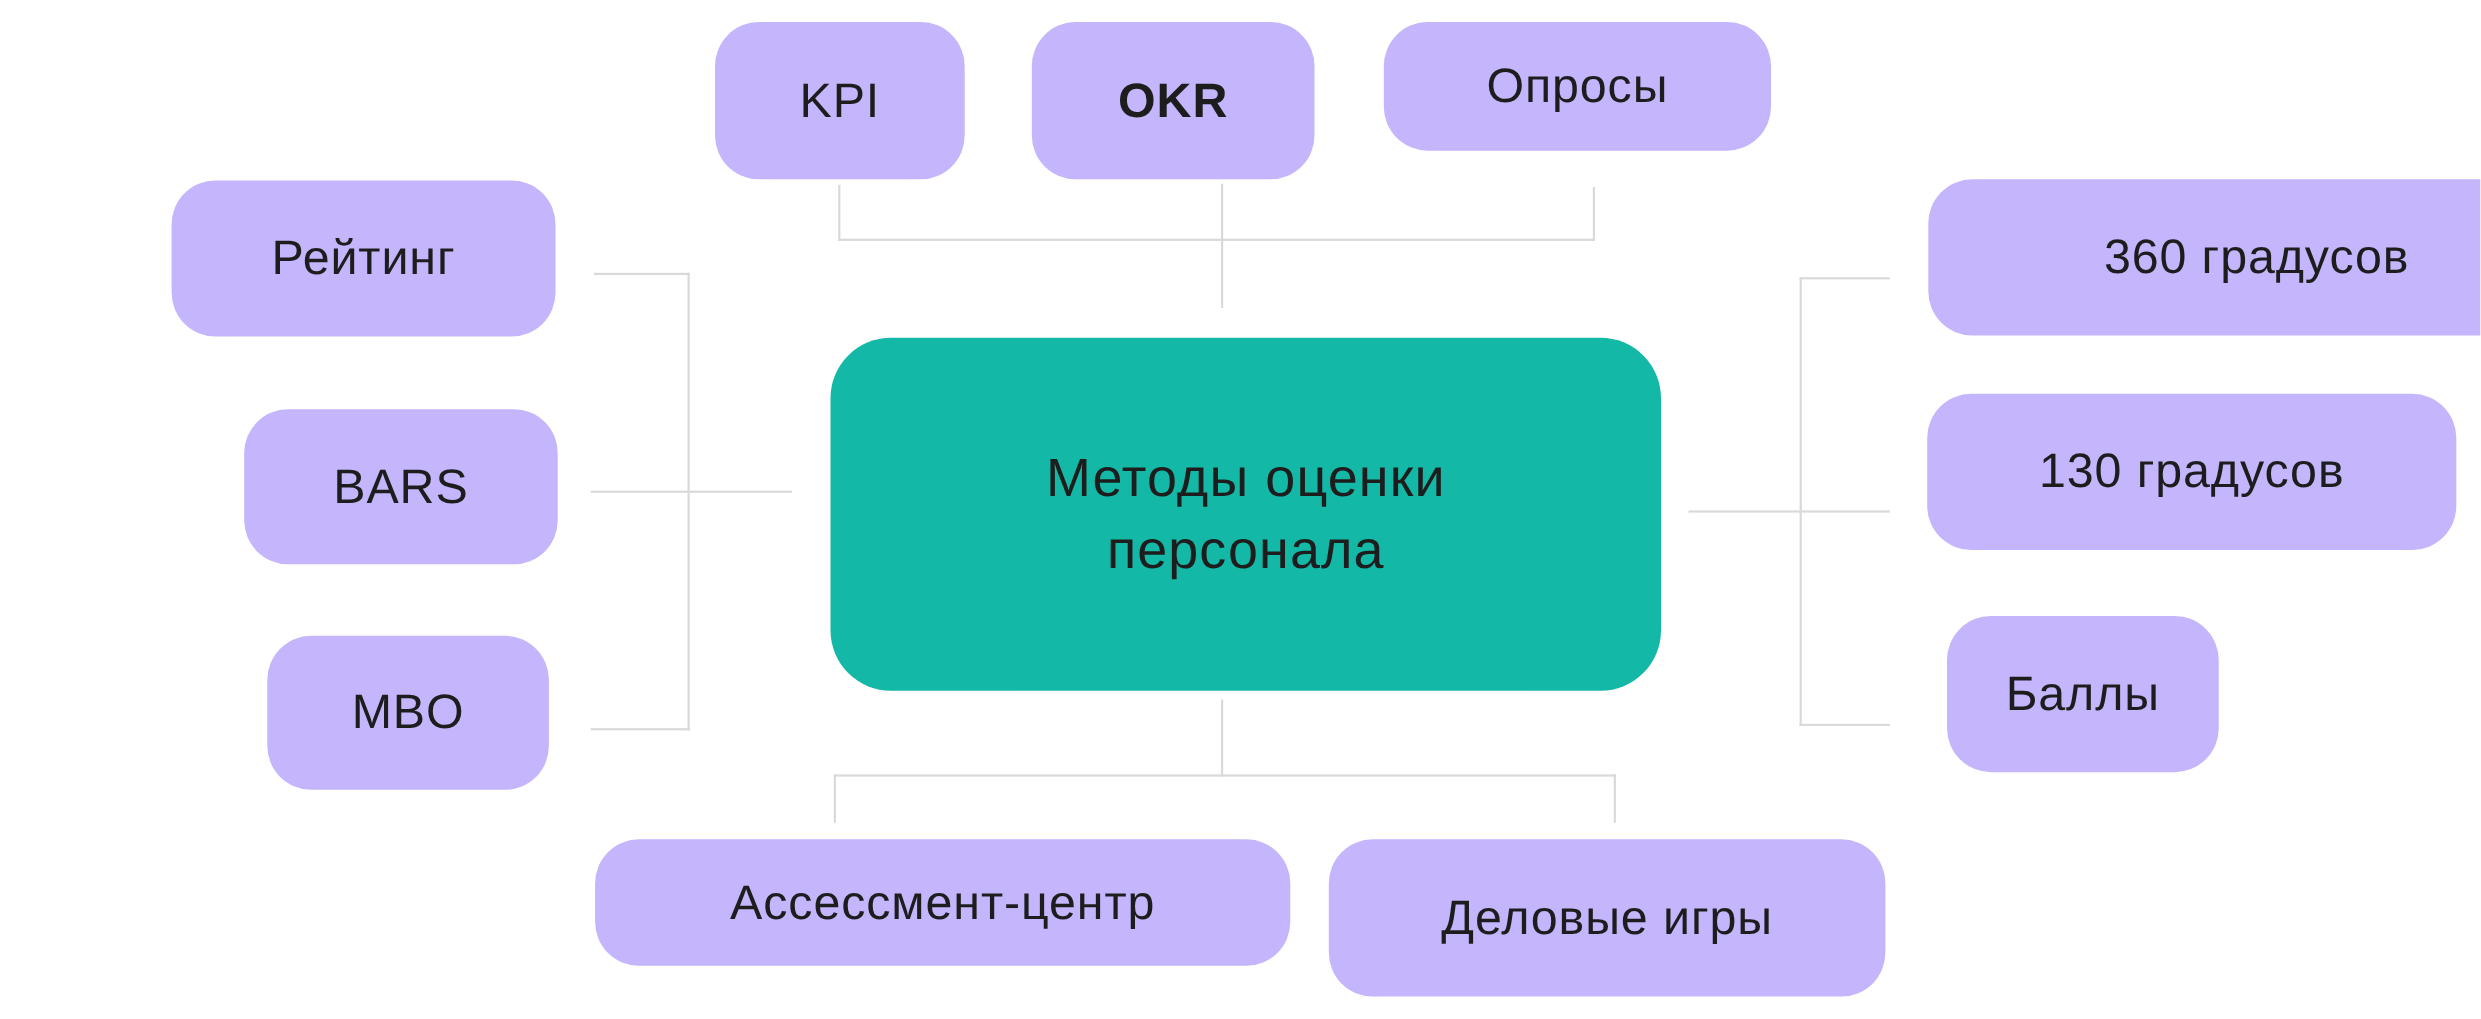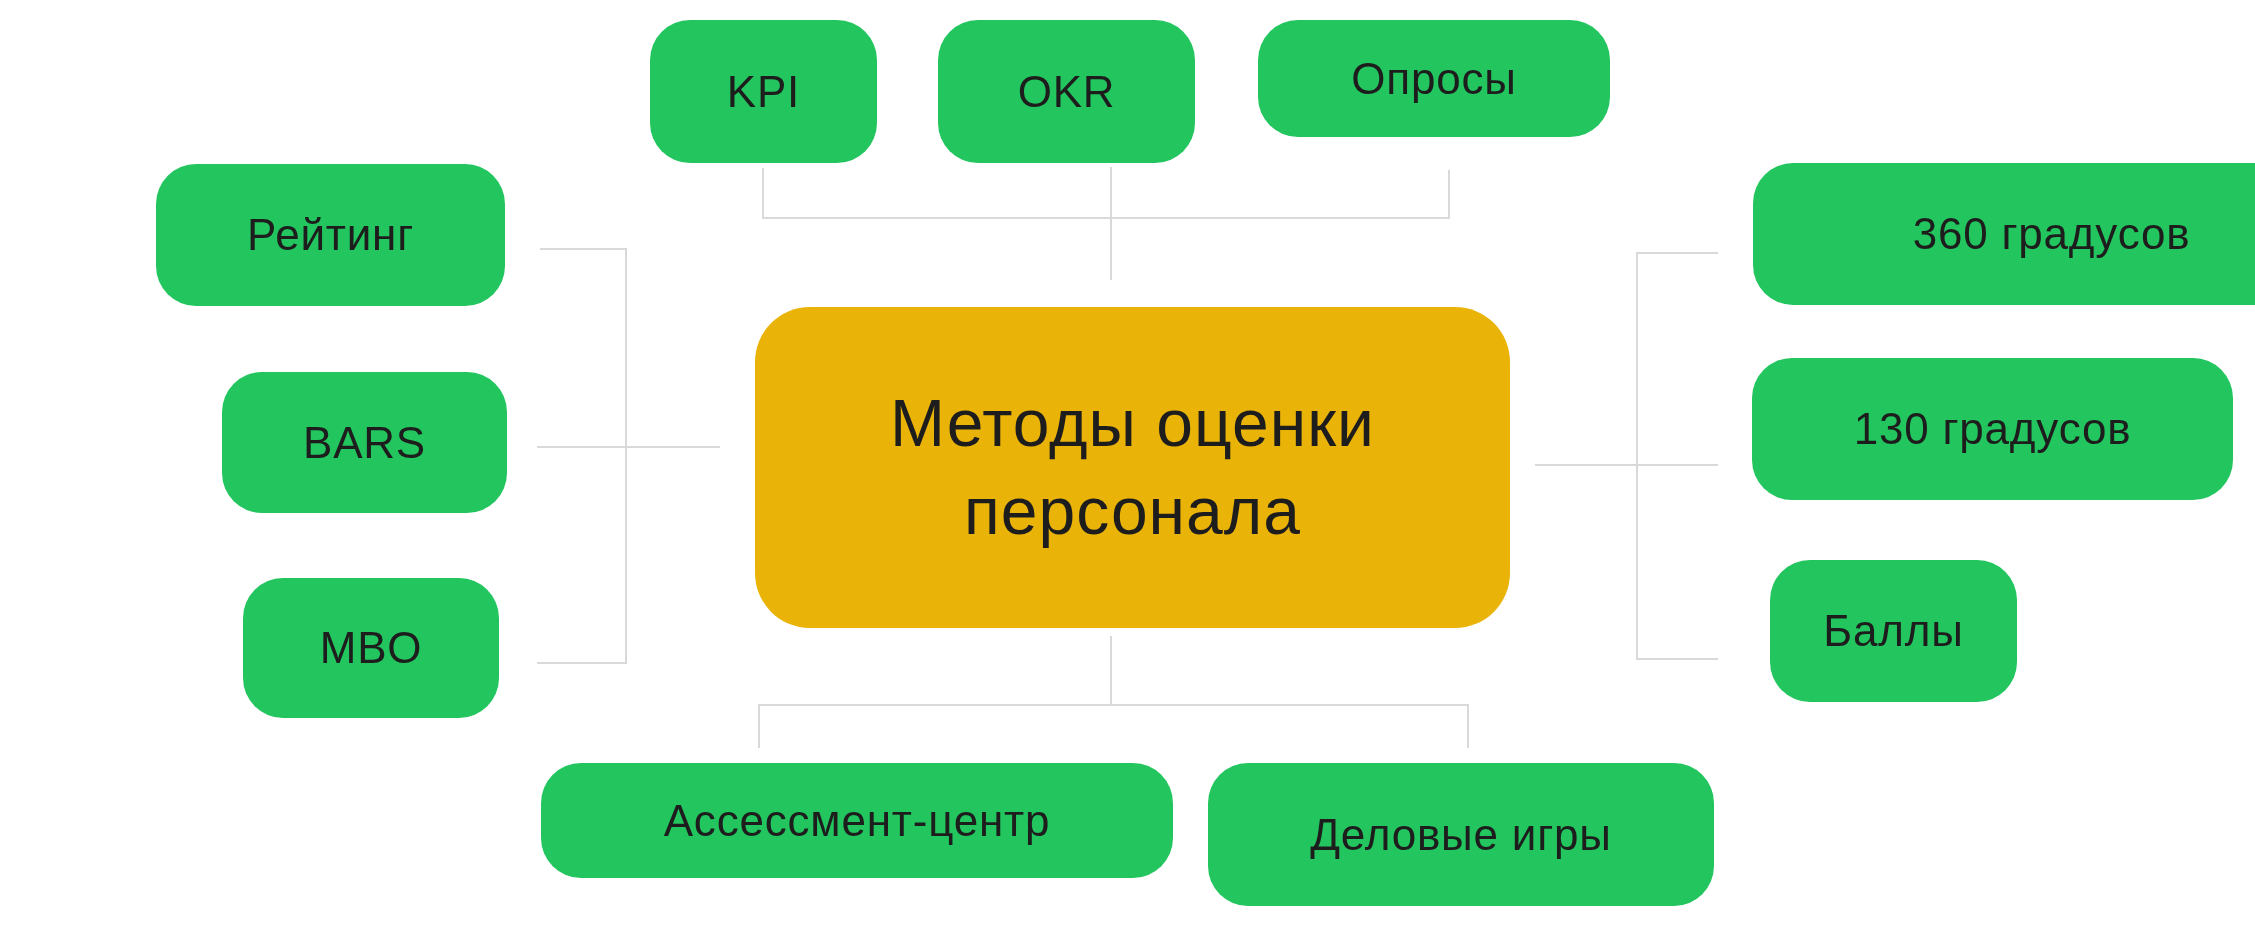--- a/index.html
+++ b/index.html
@@ -11,44 +11,44 @@
     position: relative;
     width: 2255px;
     height: 926px;
     background: #ffffff;
     overflow: hidden;
     font-family: "Liberation Sans", "DejaVu Sans", sans-serif;
     color: #1d1d1d;
   }
   .node {
     position: absolute;
-    background: #22c55e;
+    background: #c4b5fd;
     border-radius: 40px;
     display: flex;
     align-items: center;
     justify-content: center;
     font-size: 44px;
     font-weight: 300;
     letter-spacing: 0.8px;
     color: #1d1d1d;
     white-space: nowrap;
   }
   .center-node {
     position: absolute;
     left: 755px;
     top: 307px;
     width: 755px;
     height: 321px;
-    background: #eab308;
+    background: #14b8a6;
     border-radius: 55px;
     display: flex;
     flex-direction: column;
     align-items: center;
     justify-content: center;
-    font-size: 66px;
+    font-size: 49px;
     font-weight: 300;
     letter-spacing: 1px;
     line-height: 1.32;
     color: #1d1d1d;
     text-align: center;
   }
   .line {
     position: absolute;
     background: #d9d9d9;
   }
@@ -76,21 +76,21 @@
   <div class="line h" style="left:1636px; top:658px; width:82px;"></div>
 
   <div class="line v" style="left:1110px; top:636px; height:70px;"></div>
   <div class="line h" style="left:758px;  top:704px; width:711px;"></div>
   <div class="line v" style="left:758px;  top:704px; height:44px;"></div>
   <div class="line v" style="left:1467px; top:704px; height:44px;"></div>
 
   <div class="node" style="left:650px; top:20px; width:227px; height:143px;">
     <span>KPI</span>
   </div>
-  <div class="node" style="left:938px; top:20px; width:257px; height:143px;">
+  <div class="node" style="left:938px; top:20px; width:257px; height:143px;font-weight:bold;">
     <span>OKR</span>
   </div>
   <div class="node" style="left:1258px; top:20px; width:352px; height:117px;">
     <span>Опросы</span>
   </div>
 
   <div class="node" style="left:156px; top:164px; width:349px; height:142px;">
     <span>Рейтинг</span>
   </div>
   <div class="node" style="left:222px; top:372px; width:285px; height:141px;">

